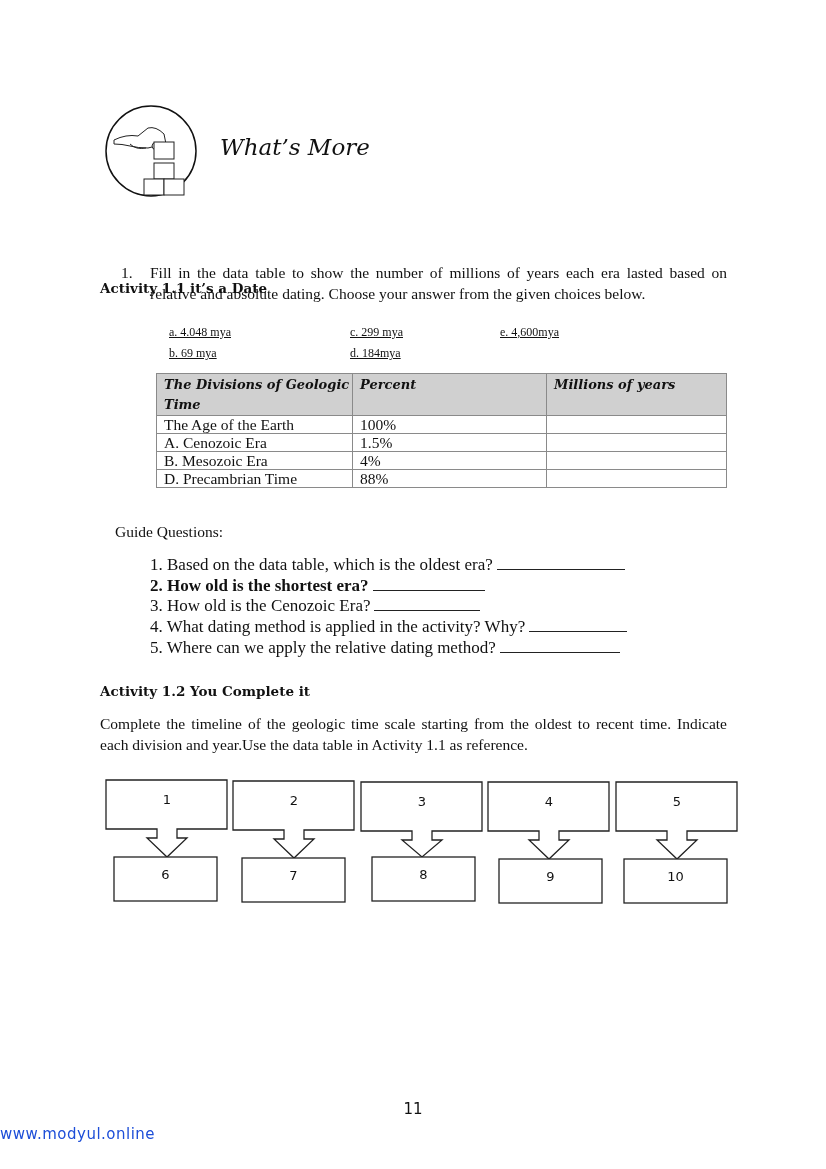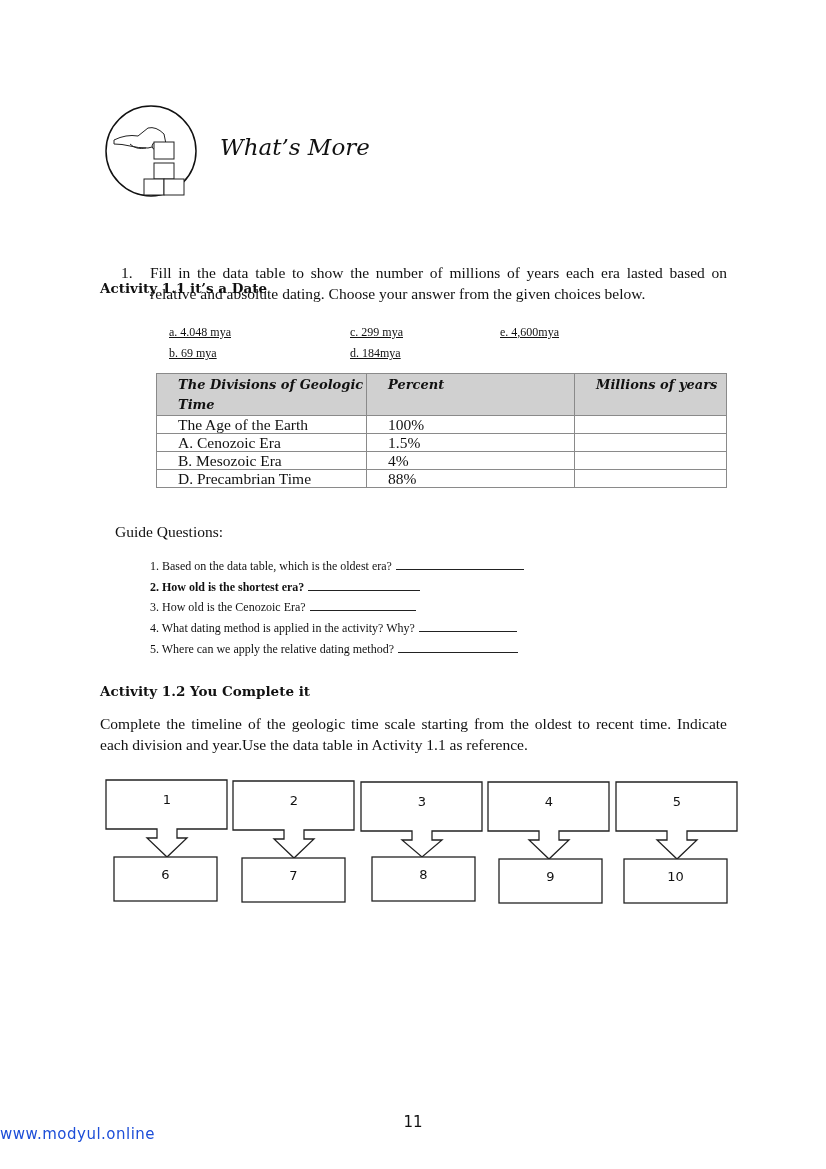--- a/index.html
+++ b/index.html
@@ -16,39 +16,39 @@
   .body-text { font-family: "Liberation Serif", serif; font-size: 15.5px; line-height: 20.5px; }
 
   #act1-title { left: 100px; top: 232px; margin-top: 48px; }
   #q1-num { left: 121px; top: 263px; }
   #q1-text { left: 150px; top: 263px; width: 577px; text-align: justify; }
   .choice { position: absolute; font-family: "Liberation Serif", serif; font-size: 12px; text-decoration: underline; }
 
   
   #geo-table { left: 156px; top: 373px; width: 571px; border-collapse: collapse;
                font-family: "Liberation Serif", serif; font-size: 15.5px; }
-  #geo-table td, #geo-table th { border: 1px solid #8a8a8a; padding: 0 0 0 21px; text-align: left;
+  #geo-table td, #geo-table th { border: 1px solid #8a8a8a; padding: 0 0 0 7px; text-align: left;
                                  vertical-align: top; line-height: 17px; }
   #geo-table th { background: #d0d0d0; font-family: "DejaVu Serif", serif; font-weight: bold;
                   font-style: italic; font-size: 13px; line-height: 20px; padding-top: 1px; height: 40px; }
   #geo-table .c1 { width: 188px; }
   #geo-table .c2 { width: 186px; }
 
   #guide-label { left: 115px; top: 522px; }
-  .gq { position: absolute; left: 150px; font-family: "Liberation Serif", serif; font-size: 12px; }
+  .gq { position: absolute; left: 150px; font-family: "Liberation Serif", serif; font-size: 17px; }
   .blank { display: inline-block; border-bottom: 1px solid #222; height: 14px; vertical-align: baseline; margin-left: 4px; }
 
   #act2-title { left: 100px; top: 683px; }
   #act2-text { left: 100px; top: 714px; width: 627px; text-align: justify; }
 
   #timeline { left: 0; top: 0; width: 826px; height: 1169px; pointer-events: none; }
   #timeline text { font-family: "DejaVu Sans", sans-serif; font-size: 13px; }
 
   #page-num { left: 0; width: 826px; top: 1100px; text-align: center;
-              font-family: "DejaVu Sans", sans-serif; font-size: 15px; color: #111; margin-top: 13px; }
+              font-family: "DejaVu Sans", sans-serif; font-size: 15px; color: #111; }
   #site { left: 0; width: 826px; top: 1125px; text-align: left;
           font-family: "DejaVu Sans", sans-serif; font-size: 15px; color: #1d4ed8; letter-spacing: 0.5px; }
 </style>
 </head>
 <body>
 
 <div class="abs" id="logo">
   <svg width="94" height="94" viewBox="0 0 94 94">
     <circle cx="47" cy="47" r="45" fill="#fff" stroke="#111" stroke-width="1.5"></circle>
     <path d="M10 36 Q22 30 34 32 L44 24 Q52 22 60 30 L62 40 Q58 44 52 42 L44 44 Q34 44 26 42 Q18 40 10 40 Z" fill="#fff" stroke="#222" stroke-width="1"></path>

